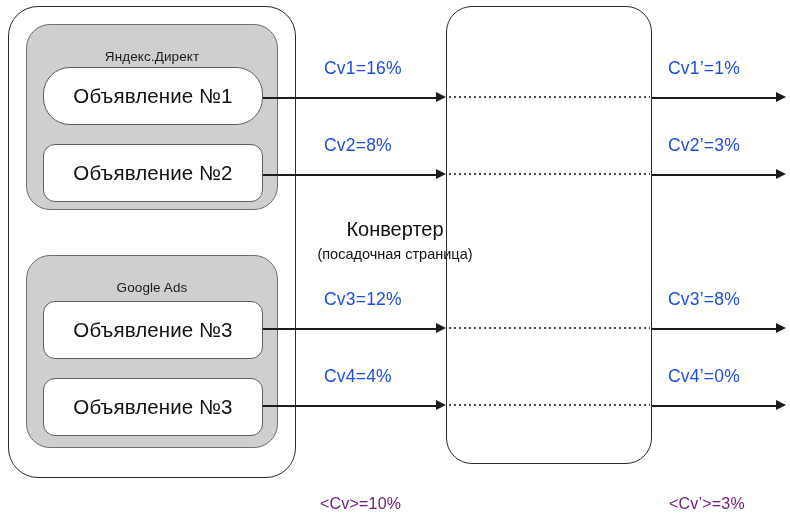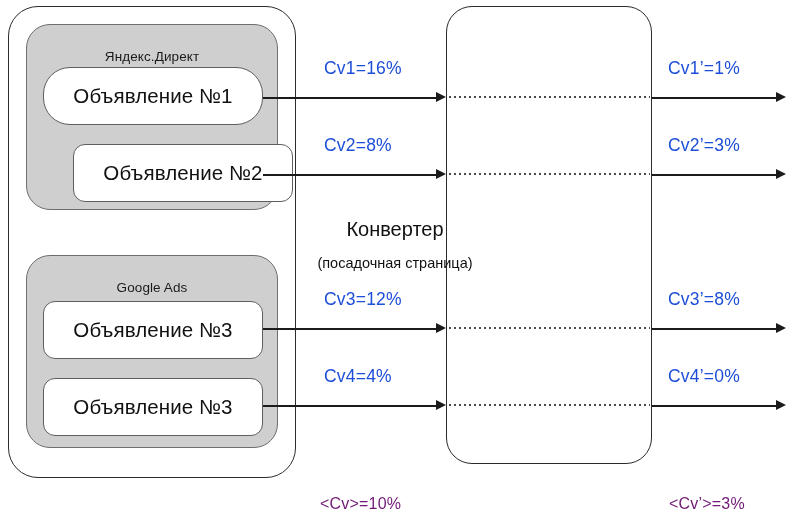--- a/index.html
+++ b/index.html
@@ -71,21 +71,21 @@
     align-items: center;
     justify-content: center;
   }
   .ad-box-label {
     font-size: 20.5px;
     color: #111111;
     white-space: nowrap;
     letter-spacing: 0.1px;
   }
   .ad-box.slot-1 { top: 42px; border-radius: 27px; }
-  .ad-box.slot-2 { top: 119px; margin-left: 30px; }
+  .ad-box.slot-2 { top: 119px; }
   .ad-box.g-slot-1 { top: 45px; justify-content: center; }
   .ad-box.g-slot-2 { top: 122px; }
 
   
   .converter-box {
     position: absolute;
     left: 446px;
     top: 6px;
     width: 206px;
     height: 458px;
@@ -103,21 +103,21 @@
   }
   .converter-title {
     font-size: 20px;
     color: #111111;
     line-height: 1.18;
   }
   .converter-subtitle {
     font-size: 14.5px;
     color: #111111;
     line-height: 1.25;
-    margin-top: 12px;
+    margin-top: 3px;
   }
 
   
   .flow-arrow {
     position: absolute;
     height: 11px;
     pointer-events: none;
   }
   .flow-arrow .shaft {
     position: absolute;

